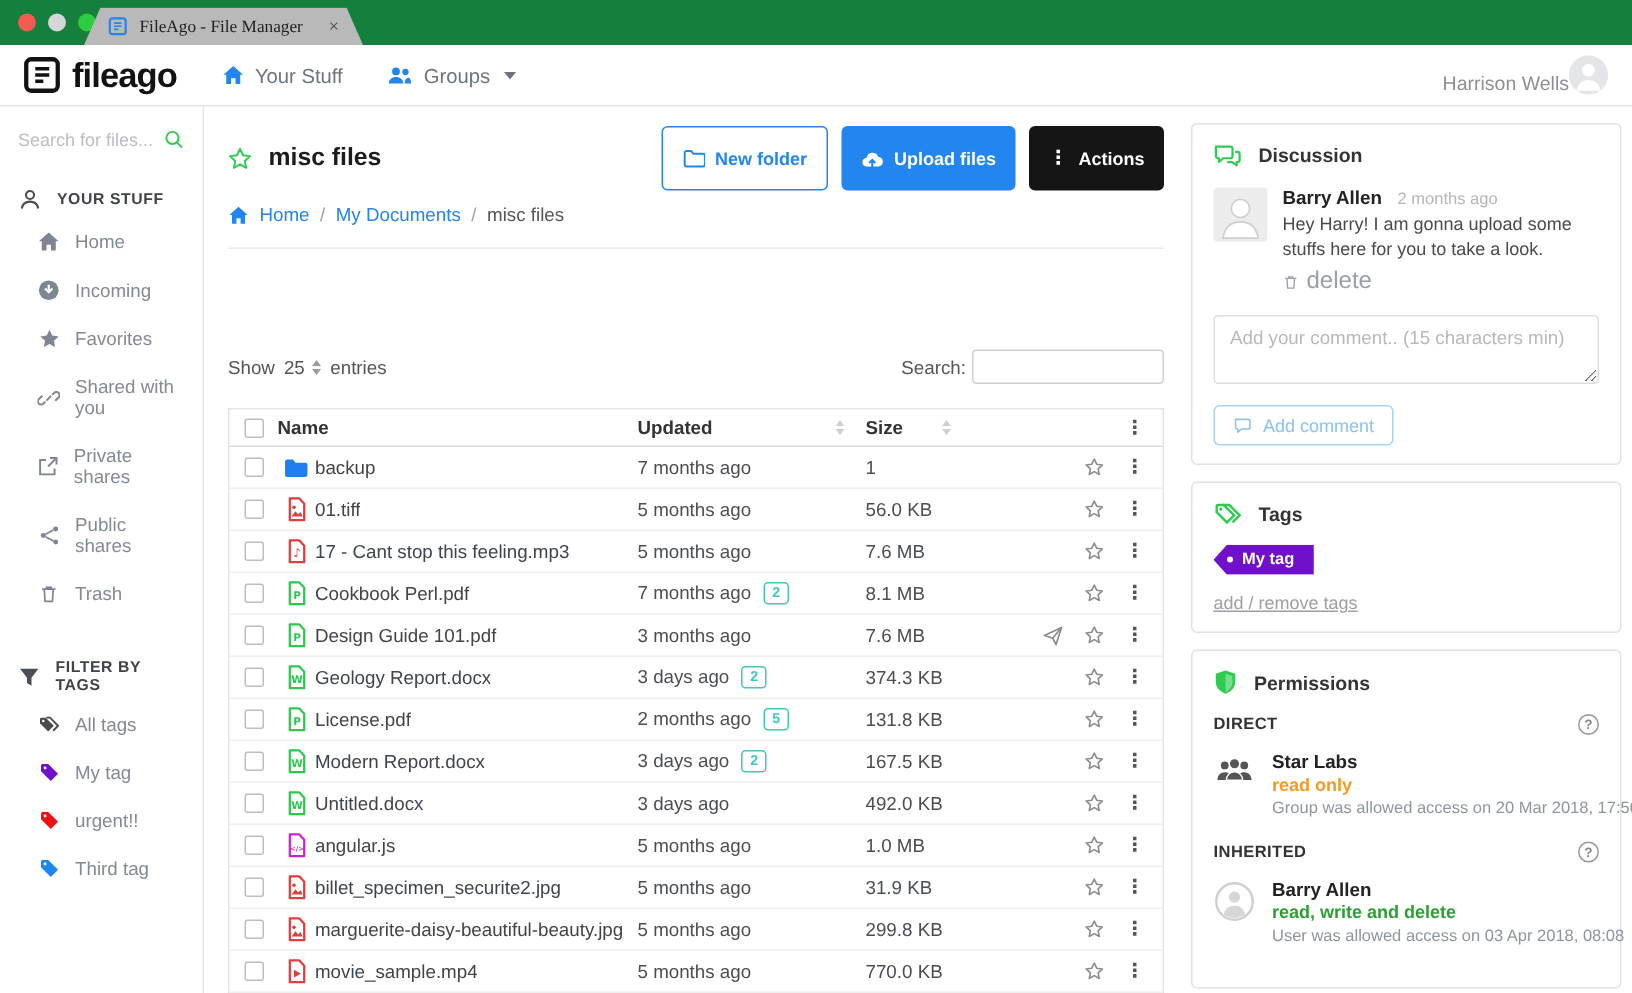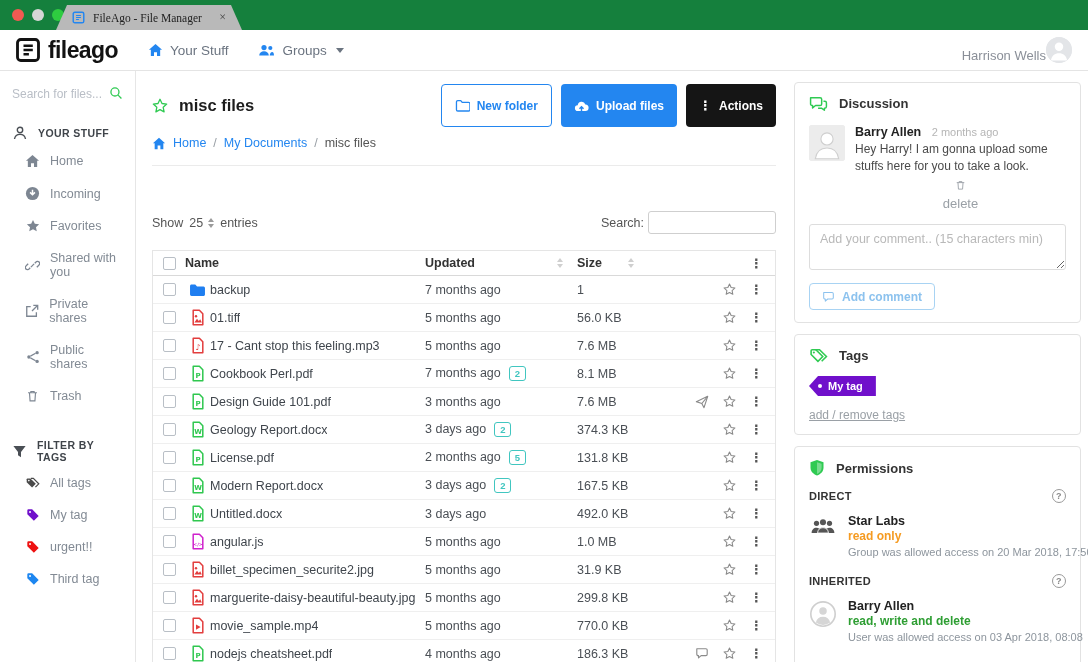--- a/index.html
+++ b/index.html
@@ -63,21 +63,21 @@
   .btn-blue { background:var(--blue); color:#fff; }
   .btn-dark { background:#151515; color:#fff; }
   .btn-dark .vdots { font-weight:700; }
   .breadcrumb { margin-top:9px; display:flex; align-items:center; gap:7px; font-size:12.5px; color:#9aa0a6; }
   .breadcrumb .crumb { color:var(--blue); cursor:pointer; }
   .breadcrumb .crumb.current { color:#555; cursor:default; }
   .bc-home { color:var(--blue); display:inline-flex; }
   .main-hr { border-bottom:1px solid #ebebeb; margin-top:15px; }
 
   
-  .controls { margin-top:45px; display:flex; align-items:center; font-size:12.5px; color:#555; }
+  .controls { margin-top:67px; display:flex; align-items:center; font-size:12.5px; color:#555; }
   .entries-select { display:inline-flex; align-items:center; margin:0 6px; cursor:pointer; }
   .updown { display:inline-flex; flex-direction:column; gap:2px; margin-left:5px; }
   .updown i { width:0; height:0; border-left:3.5px solid transparent; border-right:3.5px solid transparent; }
   .updown .up { border-bottom:4px solid #9b9b9b; }
   .updown .dn { border-top:4px solid #9b9b9b; }
   .sort .up { border-bottom:4px solid #cfcfcf; }
   .sort .dn { border-top:4px solid #cfcfcf; }
   .tsearch { margin-left:auto; display:flex; align-items:center; gap:4px; }
   .tsearch input { width:128px; height:23px; border:1px solid #cfcfcf; border-radius:3px;
     font-family:inherit; font-size:12px; padding:0 6px; outline:none; }
@@ -108,27 +108,27 @@
   .card { border:1px solid #e2e2e2; border-radius:4px; padding:12px 14px; margin-bottom:11px; background:#fff; }
   .card-head { display:flex; align-items:center; gap:11px; font-size:13px; font-weight:700; color:#333; }
   .card-head .hicon { color:var(--green); display:inline-flex; }
   .comment { display:flex; gap:10px; margin-top:13px; }
   .avatar-sq { width:36px; height:36px; border-radius:3px; background:#ececec; flex-shrink:0;
     display:flex; align-items:center; justify-content:center; overflow:hidden; }
   .c-meta { font-size:12.5px; }
   .c-author { font-weight:700; color:#222; }
   .c-time { font-size:11px; color:#b5b5b5; margin-left:7px; }
   .c-text { font-size:12px; color:#4a4a4a; line-height:1.38; margin-top:2px; }
-  .c-del { display:flex; align-items:center; gap:5px; font-size:13px; color:#9aa0a6;
-    margin-top:5px; cursor:pointer;flex-direction:column; }
+  .c-del { display:flex; align-items:center; gap:5px; font-size:16px; color:#9aa0a6;
+    margin-top:5px; cursor:pointer; }
   .composer { margin-top:13px; width:100%; height:46px; border:1px solid #ddd; border-radius:3px;
     font-family:inherit; font-size:12.5px; padding:7px 10px; resize:vertical; outline:none; color:#555; }
   .composer::placeholder { color:#b9b9b9; }
   .add-comment { margin-top:9px; border:1px solid #a8d3f3; color:#8cc2ee; background:#fff;
-    border-radius:4px; height:27px; font-size:12px; font-weight:700; display:inline-flex;
+    border-radius:4px; height:27px; font-size:12px; font-weight:400; display:inline-flex;
     align-items:center; gap:7px; padding:0 12px; cursor:pointer; font-family:inherit; }
 
   .pill { position:relative; display:inline-flex; align-items:center; background:#7010cb; color:#fff;
     font-size:11px; font-weight:700; height:20px; padding:0 13px 0 19px; margin-top:12px;
     clip-path:polygon(9px 0,100% 0,100% 100%,9px 100%,0 50%); cursor:pointer; }
   .pill::before { content:""; width:4px; height:4px; background:#fff; border-radius:50%;
     position:absolute; left:9px; top:8px; }
   .tag-hint { font-size:12px; color:#9aa0a6; margin-top:12px; cursor:pointer;text-decoration:underline; }
 
   .psec { margin-top:12px; }

